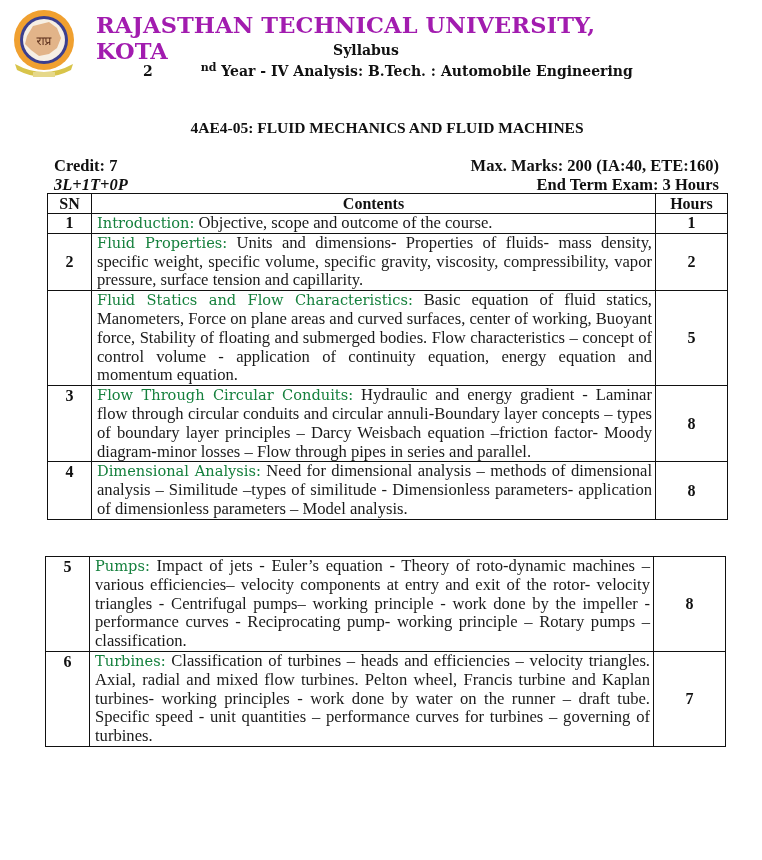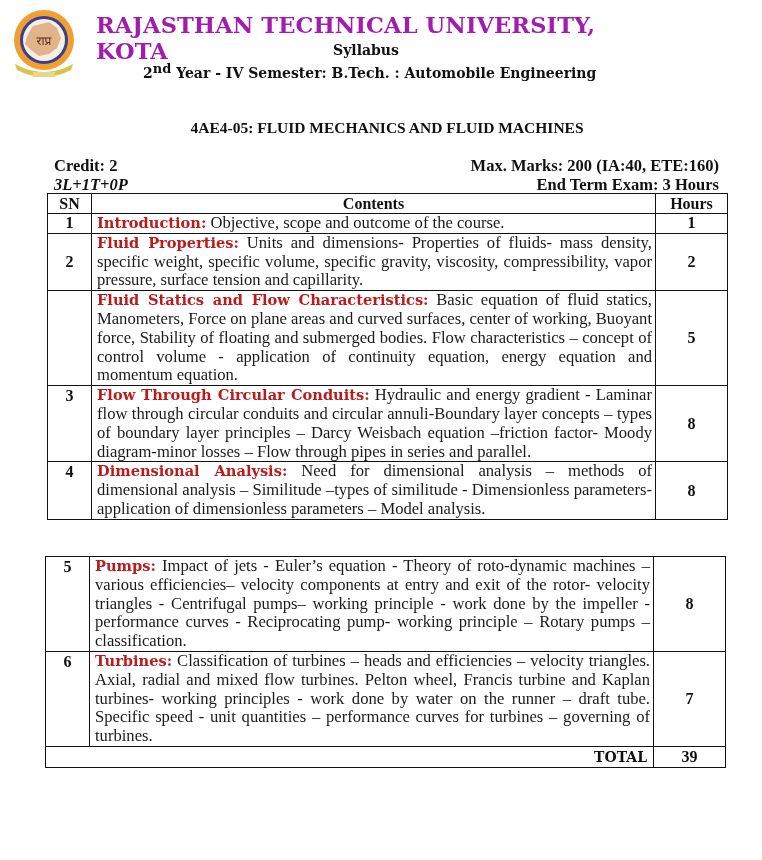--- a/index.html
+++ b/index.html
@@ -4,61 +4,61 @@
   <style>
     html, body { margin: 0; padding: 0; background: #ffffff; }
     body { width: 762px; height: 860px; position: relative; overflow: hidden; color: #111; }
     .logo { position: absolute; left: 9px; top: 8px; width: 70px; height: 72px; }
     .title { position: absolute; left: 96px; top: 12px; width: 570px; text-align: left;
       font-family: "DejaVu Serif", serif; font-weight: bold; font-size: 22.5px; letter-spacing: 0.1px; color:#a21caf; }
     .sub1 { position: absolute; left: 0; width: 726px; top: 42px; text-align: center; padding-left: 6px; box-sizing: border-box;
       font-family: "DejaVu Serif", serif; font-weight: bold; font-size: 14px; }
     .sub2 { position: absolute; left: 143px; top: 61px;
       font-family: "DejaVu Serif", serif; font-weight: bold; font-size: 14px; }
-    .sub2 sup { font-size: 13px; vertical-align: 5px; }
+    .sub2 sup { font-size: 11px; vertical-align: 5px; margin-left: 48px; }
     .course { position: absolute; left: 0; width: 774px; top: 119px; text-align: center;
       font-family: "Liberation Serif", serif; font-weight: bold; font-size: 15.5px; }
     .meta { position: absolute; font-family: "Liberation Serif", serif; font-weight: bold; font-size: 16.5px; }
     .credit { left: 54px; top: 156px; }
     .ltp { left: 54px; top: 175px; font-style: italic; }
     .marks { right: 43px; top: 156px; }
     .exam { right: 43px; top: 175px; }
 
     table { position: absolute; border-collapse: collapse; table-layout: fixed; border-radius: 17px; }
     td, th { border: 1.3px solid #111; padding: 0; vertical-align: middle; }
     .t1 { left: 47px; top: 193px; width: 680px; }
     .t2 { left: 45px; top: 556px; width: 680px; }
     .sn { text-align: center; font-family: "Liberation Serif", serif; font-weight: bold; font-size: 16px; }
     .hr { text-align: center; font-family: "Liberation Serif", serif; font-weight: bold; font-size: 16px; }
     .hd { font-family: "Liberation Serif", serif; font-weight: bold; font-size: 16px; text-align: center; height: 19px; line-height: 17px; }
     .ct { font-family: "Liberation Serif", serif; font-size: 16.6px; line-height: 18.8px; text-align: justify;
       padding: 0 3px 0 5px; color: #1a1a1a; }
-    .ct b { font-family: "DejaVu Serif", serif; font-weight: bold; font-size: 14.6px; color:#b91c1c; }
+    .ct b { font-family: "DejaVu Serif", serif; font-weight: normal; font-size: 14.6px; color:#15803d; }
     .tl { text-align: right; padding-right: 6px; font-family: "DejaVu Serif", serif; font-weight: bold; font-size: 14px; height: 20px; }
     .tv { text-align: center; font-family: "Liberation Serif", serif; font-weight: bold; font-size: 16px; }
   </style>
 </head>
 <body>
 
 <svg class="logo" viewBox="0 0 70 72">
   <circle cx="35" cy="32" r="30" fill="#f0a030"></circle>
   <circle cx="35" cy="32" r="24" fill="#3b3f8f"></circle>
   <circle cx="35" cy="32" r="21" fill="#f6efe4"></circle>
   <path d="M18 28 L24 18 L32 16 L40 14 L48 20 L52 30 L48 40 L40 46 L30 48 L22 42 L16 36 Z" fill="#e2b489"></path>
   <text x="35" y="37" text-anchor="middle" font-family="DejaVu Sans, sans-serif" font-size="12" fill="#5a2d1a">राप्र</text>
   <path d="M6 56 Q35 72 64 56 L62 62 Q35 76 8 62 Z" fill="#d8c44a"></path>
   <rect x="24" y="64" width="22" height="5" fill="#e6d88a"></rect>
 </svg>
 
 <div class="title">RAJASTHAN TECHNICAL UNIVERSITY, KOTA</div>
 <div class="sub1">Syllabus</div>
-<div class="sub2"><span>2</span><sup>nd</sup><span> Year - IV Semester: B.Tech. : Automobile Engineering</span></div>
+<div class="sub2"><span>2</span><sup>nd</sup><span> Year - IV Analysis: B.Tech. : Automobile Engineering</span></div>
 
 <div class="course">4AE4-05: FLUID MECHANICS AND FLUID MACHINES</div>
-<div class="meta credit">Credit: 2</div>
+<div class="meta credit">Credit: 7</div>
 <div class="meta ltp">3L+1T+0P</div>
 <div class="meta marks">Max. Marks: 200 (IA:40, ETE:160)</div>
 <div class="meta exam">End Term Exam: 3 Hours</div>
 
 <table class="t1">
   <colgroup>
       <col style="width:44px">
       <col style="width:564px">
       <col style="width:72px">
     </colgroup>
@@ -106,18 +106,14 @@
       <tr>
     <td class="sn" style="vertical-align:top;padding-top:1px">5</td>
     <td class="ct"><b>Pumps:</b><span> Impact of jets - Euler’s equation - Theory of roto-dynamic machines – various efficiencies– velocity components at entry and exit of the rotor- velocity triangles - Centrifugal pumps– working principle - work done by the impeller - performance curves - Reciprocating pump- working principle – Rotary pumps –classification.</span></td>
     <td class="hr">8</td>
   </tr>
   <tr>
     <td class="sn" style="vertical-align:top;padding-top:1px">6</td>
     <td class="ct"><b>Turbines:</b><span> Classification of turbines – heads and efficiencies – velocity triangles. Axial, radial and mixed flow turbines. Pelton wheel, Francis turbine and Kaplan turbines- working principles - work done by water on the runner – draft tube. Specific speed - unit quantities – performance curves for turbines – governing of turbines.</span></td>
     <td class="hr">7</td>
   </tr>
-  <tr>
-    <td class="tl" colspan="2">TOTAL</td>
-    <td class="tv">39</td>
-  </tr>
 </tbody>
   </table>
 
 </body></html>

